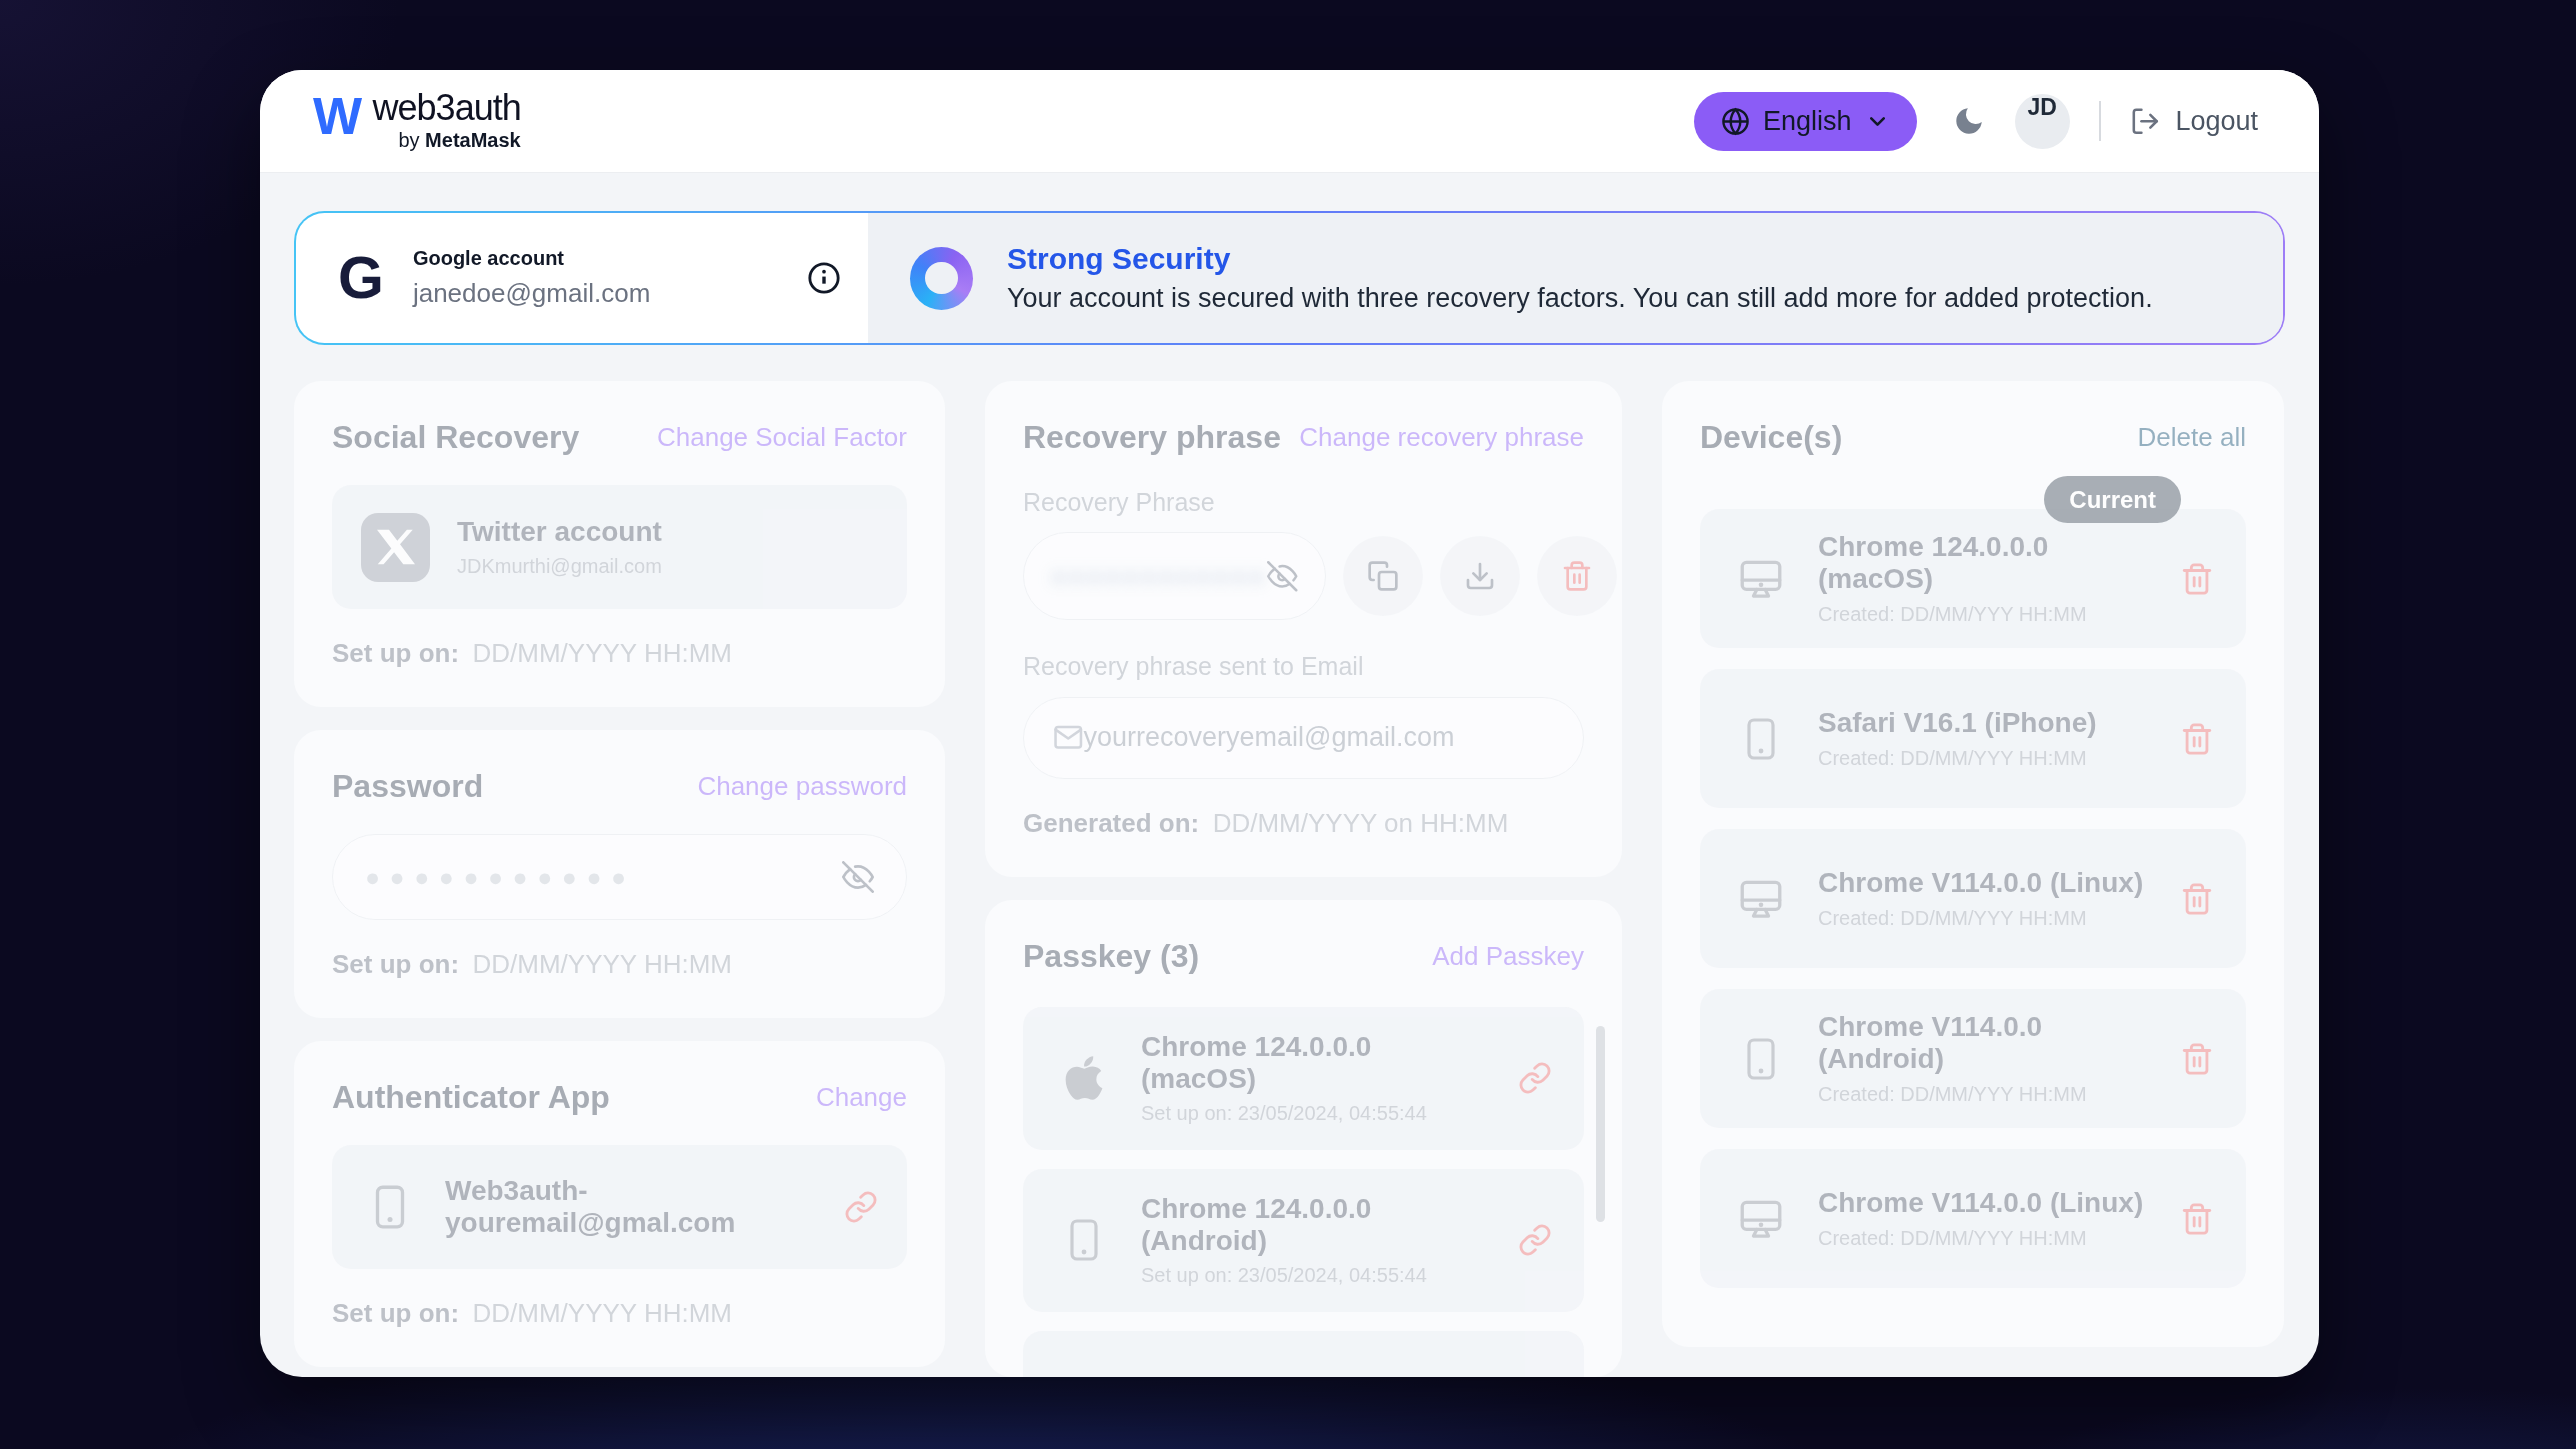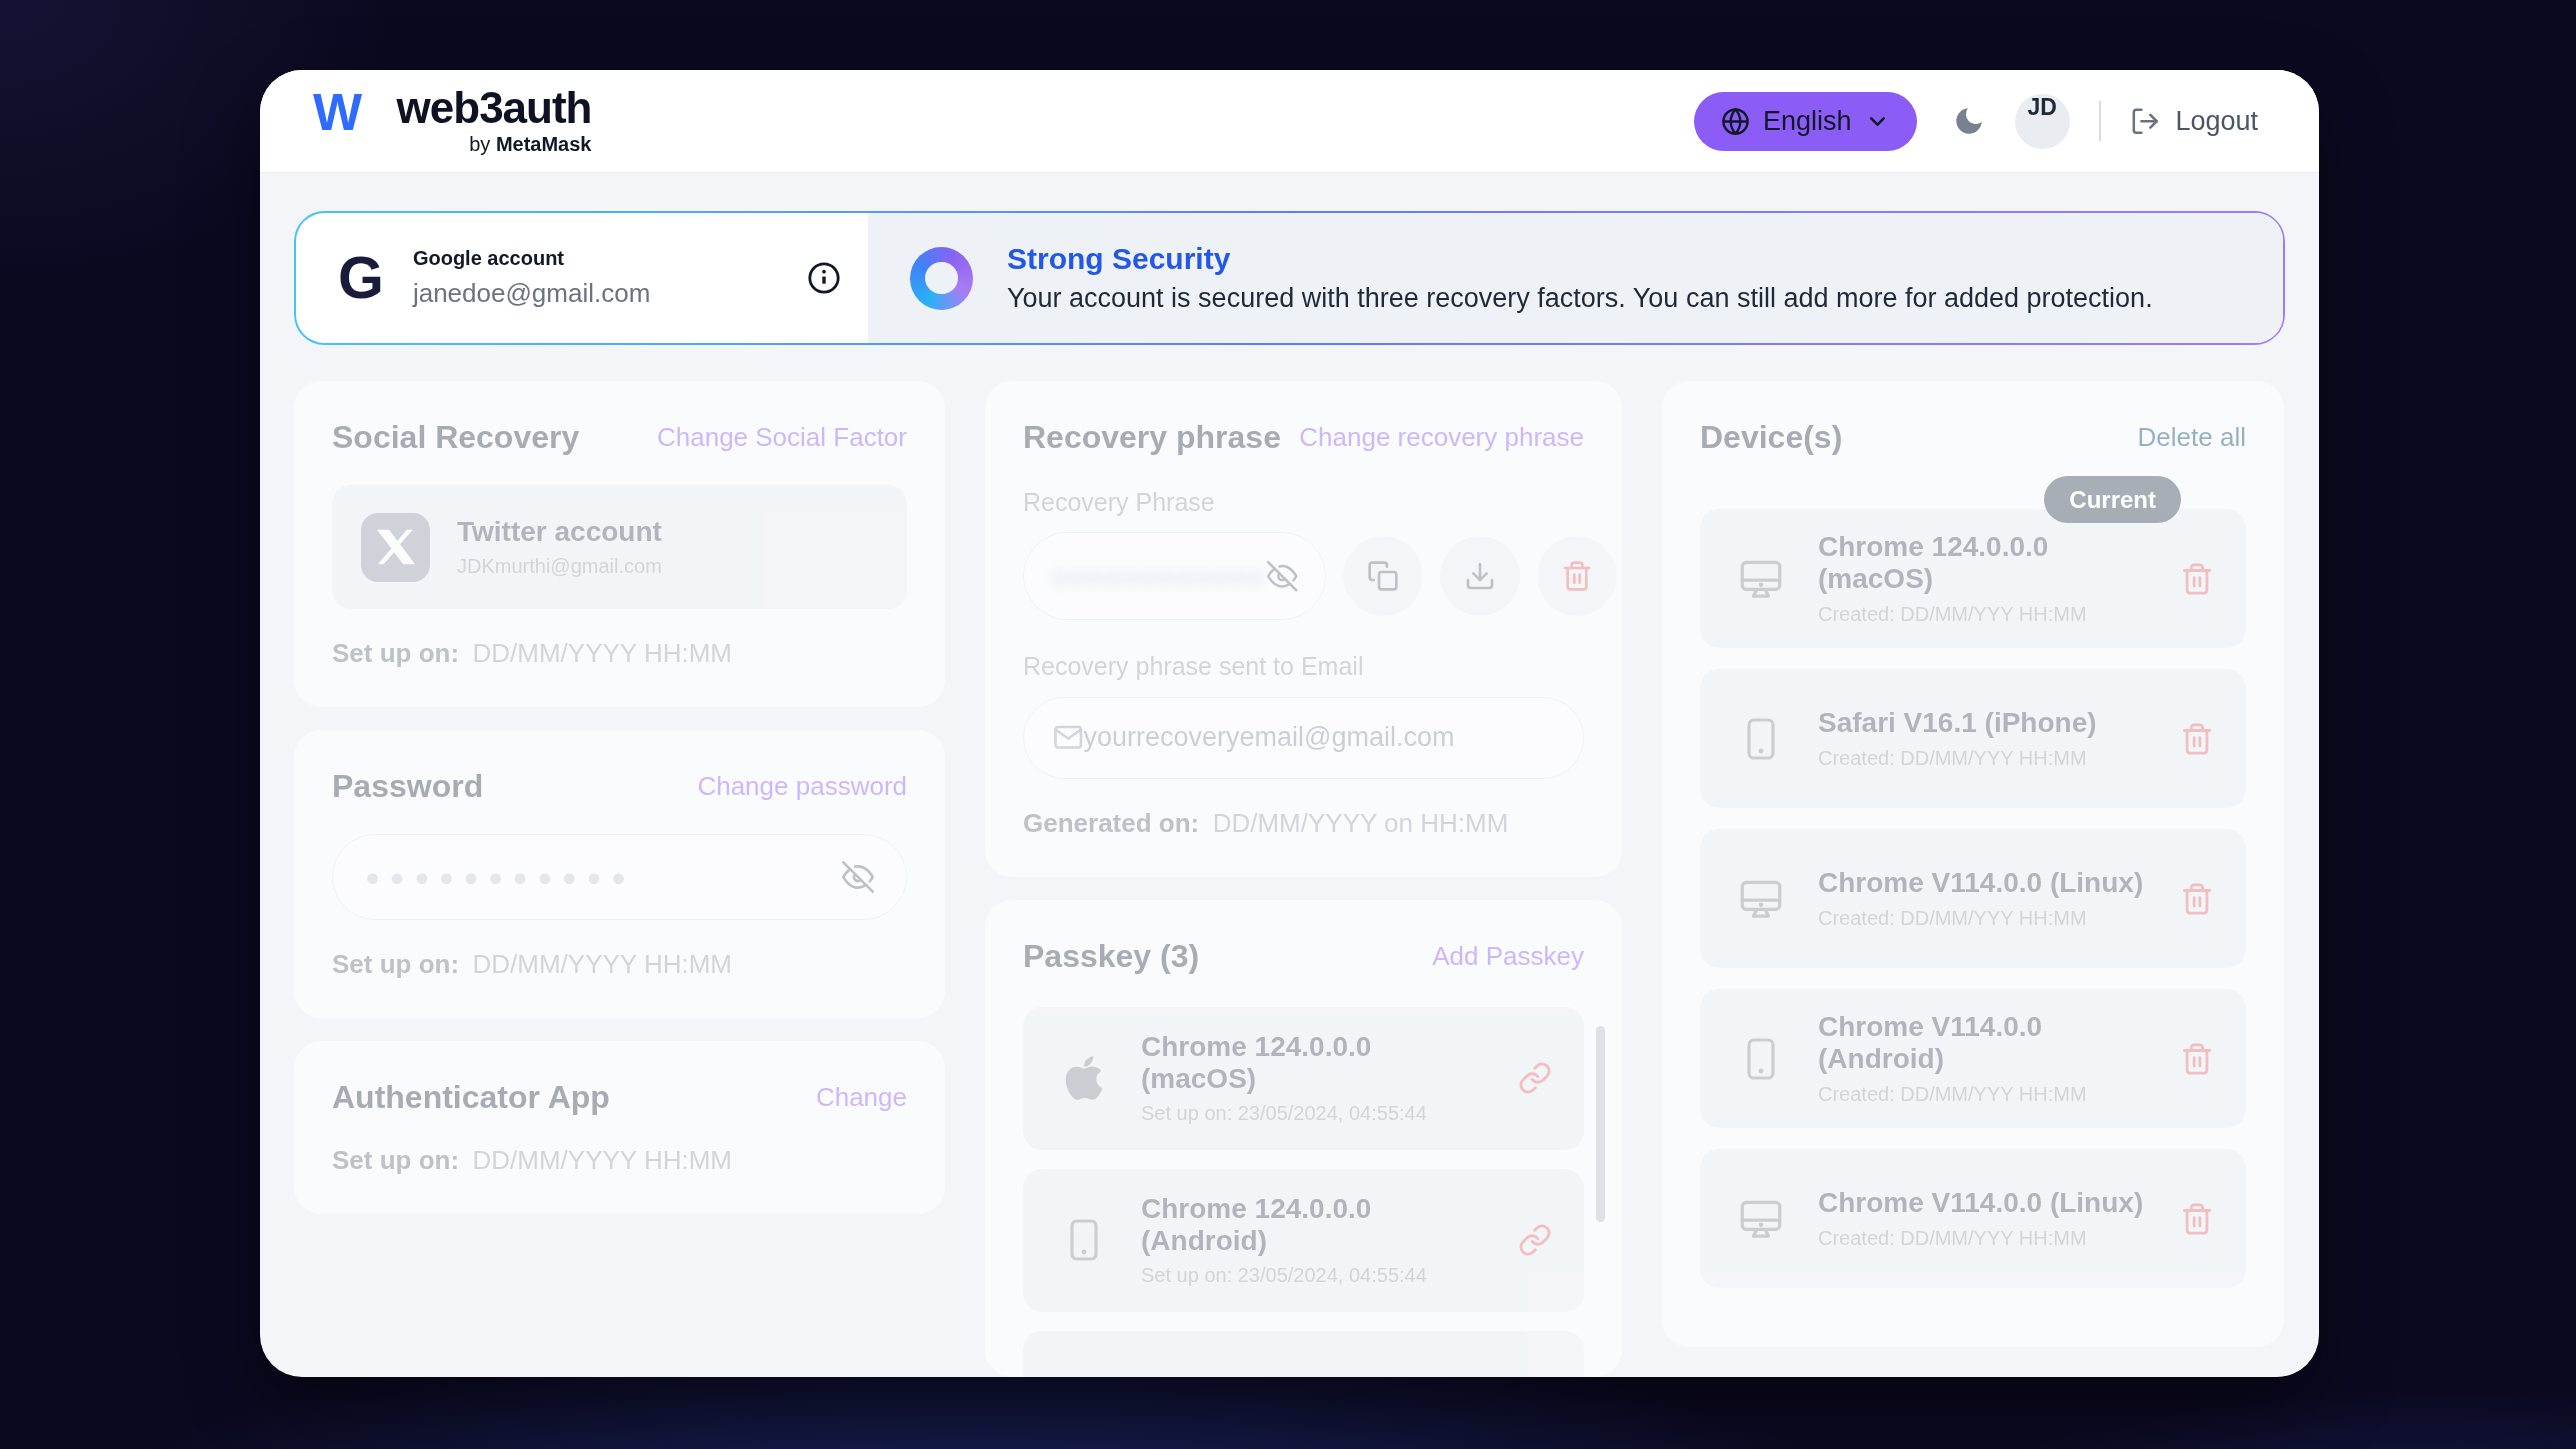--- a/index.html
+++ b/index.html
@@ -19,21 +19,21 @@
   }
   
   .topbar{
     height:103px; background:#ffffff; border-bottom:1px solid #eceef1;
     display:flex; align-items:center; justify-content:space-between;
     padding:0 61px 0 53px;
   }
   .logo{ display:flex; align-items:flex-start; gap:13.4px; }
   .logo-mark{ font-size:52px; font-weight:900; color:#2f6bff; line-height:1; letter-spacing:-2.9px; }
   .logo-text{ display:flex; flex-direction:column; align-items:flex-end; }
-  .brand{ font-size:44px; font-weight:700; color:#0f1222; line-height:1; letter-spacing:-1px;margin-left:24px; }
+  .brand{ font-size:36px; font-weight:400; color:#0f1222; line-height:1; letter-spacing:-1px; }
   .byline{ font-size:20px; color:#111827; margin-top:3.8px; }
   .byline b{ font-weight:800; }
   .topbar-right{ display:flex; align-items:center; gap:29px; }
   .lang-pill{
     display:flex; align-items:center; gap:13.4px; background:#8b5cf6; border:none;
     border-radius:953px; height:59px; padding:0 27px; font-size:27px; color:#111827;
     font-family:inherit; cursor:pointer;
   }
   .theme-toggle{ background:none; border:none; cursor:pointer; display:flex; margin-left:5.7px; }
   .avatar{
@@ -251,20 +251,37 @@
             <div class="meta-line"><b>Set up on:</b><span>DD/MM/YYYY HH:MM</span></div>
           </div>
         </section>
 
         <section class="card">
           <div class="dim">
             <div class="card-head">
               <h2 class="card-title">Authenticator App</h2>
               <a class="card-link">Change</a>
             </div>
+            <div class="item-box">
+              <span class="row-icon">
+                <svg width="50" height="50" viewBox="0 0 24 24" fill="none" stroke="#868e99" stroke-width="1.6" stroke-linecap="round">
+                    <rect x="6" y="2.5" width="12" height="19" rx="2.5"></rect>
+                    <line x1="12" y1="18" x2="12.01" y2="18" stroke-width="2.4"></line>
+                  </svg>
+              </span>
+              <div class="texts" style="flex:1">
+                <div class="item-title">Web3auth-youremail@gmal.com</div>
+              </div>
+              <button class="row-action">
+                <svg width="34" height="34" viewBox="0 0 24 24" fill="none" stroke="#ee6a6a" stroke-width="2" stroke-linecap="round" stroke-linejoin="round">
+                    <path d="M10 13a5 5 0 0 0 7.54.54l3-3a5 5 0 0 0-7.07-7.07l-1.72 1.71"></path>
+                    <path d="M14 11a5 5 0 0 0-7.54-.54l-3 3a5 5 0 0 0 7.07 7.07l1.71-1.71"></path>
+                  </svg>
+              </button>
+            </div>
             <div class="meta-line"><b>Set up on:</b><span>DD/MM/YYYY HH:MM</span></div>
           </div>
         </section>
       </div>
 
       <div class="colstack">
 
         <section class="card">
           <div class="dim">
             <div class="card-head">

